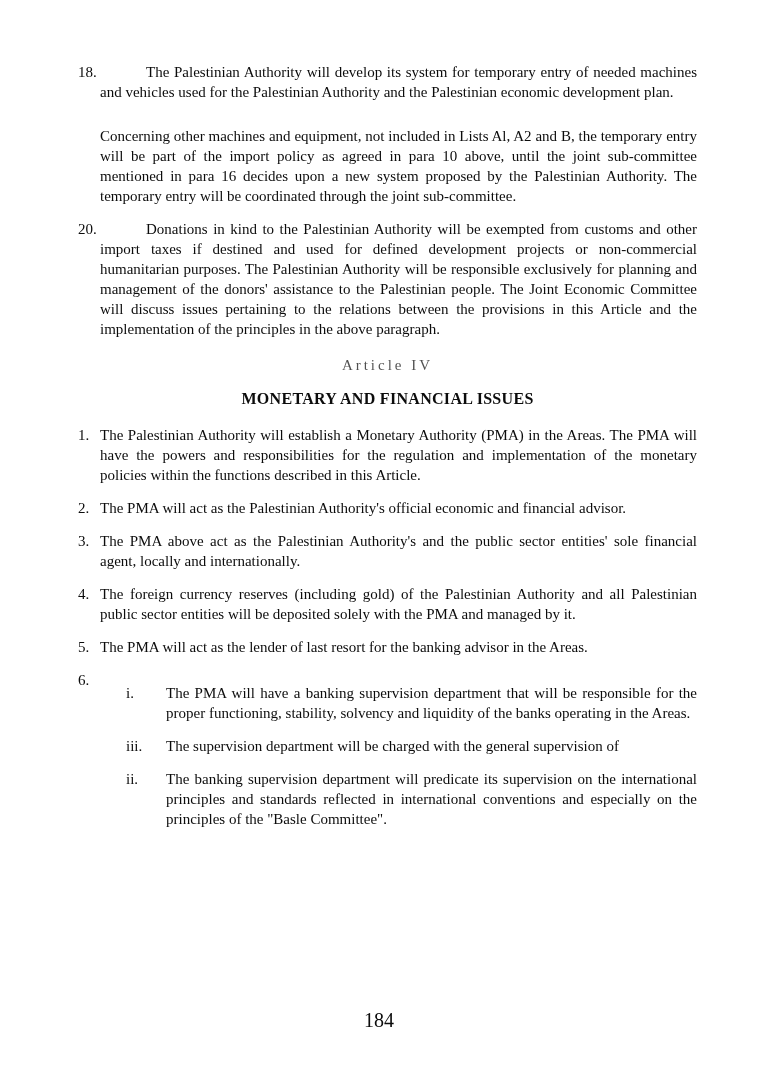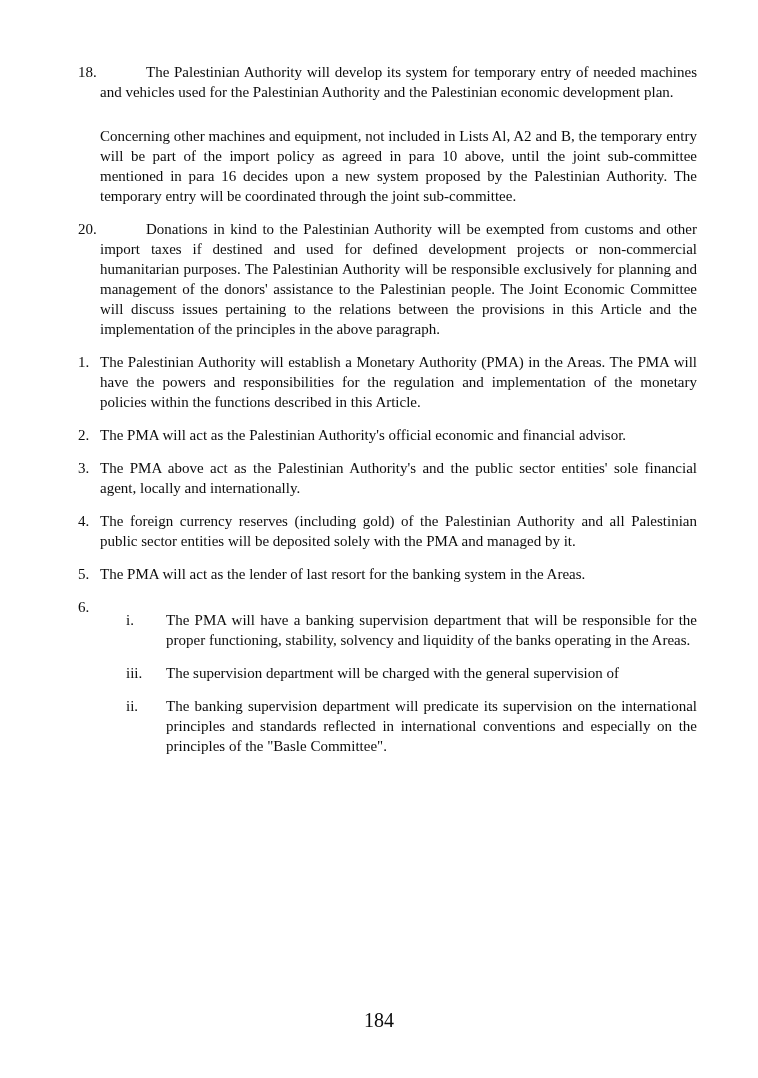--- a/index.html
+++ b/index.html
@@ -74,21 +74,23 @@
     </div>
   </div>
 
   <div class="item">
     <span class="num">20.</span>
     <div class="body">
       <p class="indent-first">Donations in kind to the Palestinian Authority will be exempted from customs and other import taxes if destined and used for defined development projects or non-commercial humanitarian purposes. The Palestinian Authority will be responsible exclusively for planning and management of the donors' assistance to the Palestinian people. The Joint Economic Committee will discuss issues pertaining to the relations between the provisions in this Article and the implementation of the principles in the above paragraph.</p>
     </div>
   </div>
 
+  <div class="article-heading">Article IV</div>
 
+  <h2 class="section-title">MONETARY AND FINANCIAL ISSUES</h2>
 
   <div class="item">
     <span class="num">1.</span>
     <div class="body">
       <p>The Palestinian Authority will establish a Monetary Authority (PMA) in the Areas. The PMA will have the powers and responsibilities for the regulation and implementation of the monetary policies within the functions described in this Article.</p>
     </div>
   </div>
 
   <div class="item">
     <span class="num">2.</span>
@@ -107,21 +109,21 @@
   <div class="item">
     <span class="num">4.</span>
     <div class="body">
       <p>The foreign currency reserves (including gold) of the Palestinian Authority and all Palestinian public sector entities will be deposited solely with the PMA and managed by it.</p>
     </div>
   </div>
 
   <div class="item">
     <span class="num">5.</span>
     <div class="body">
-      <p>The PMA will act as the lender of last resort for the banking system in the Areas.</p>
+      <p>The PMA will act as the lender of last resort for the banking advisor in the Areas.</p>
     </div>
   </div>
 
   <div class="item">
     <span class="num">6.</span>
     <div class="body">
 
       <div class="sub-item">
         <span class="num">i.</span>
         <div class="body">

